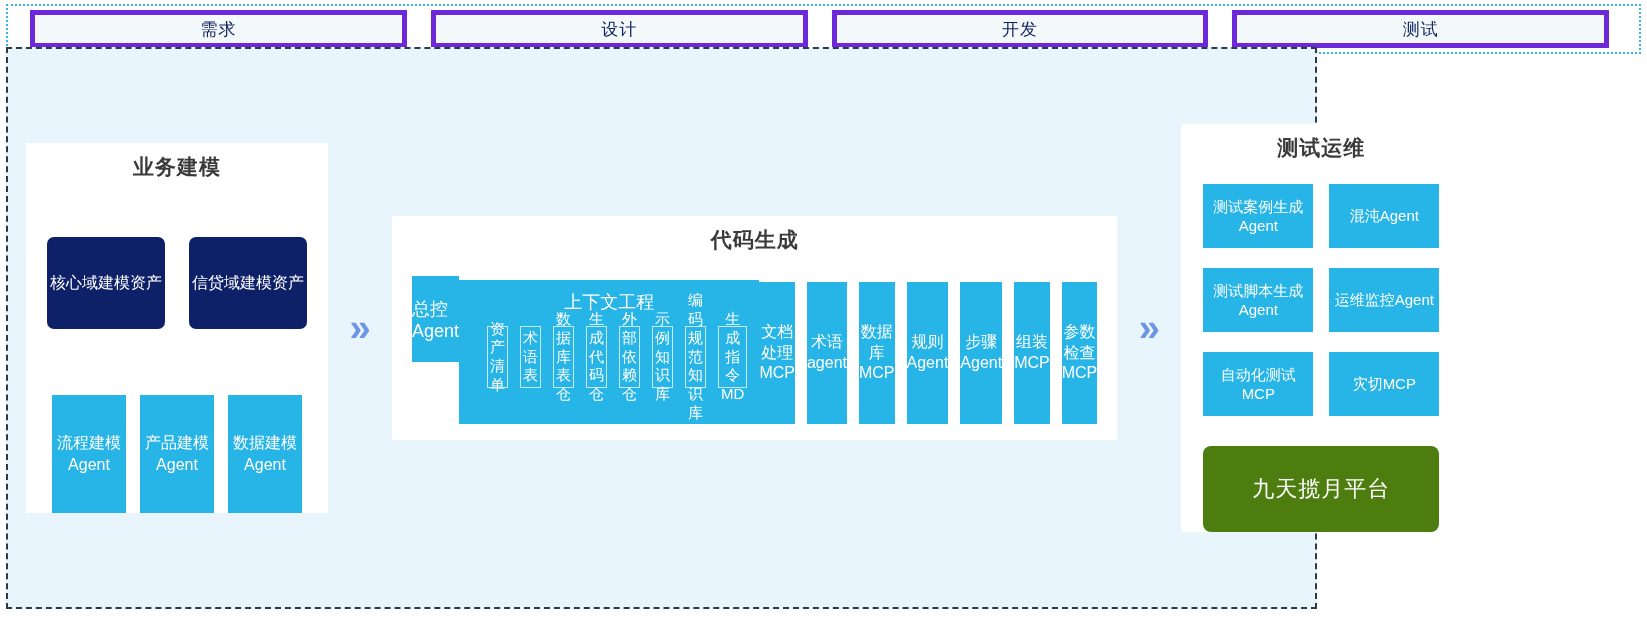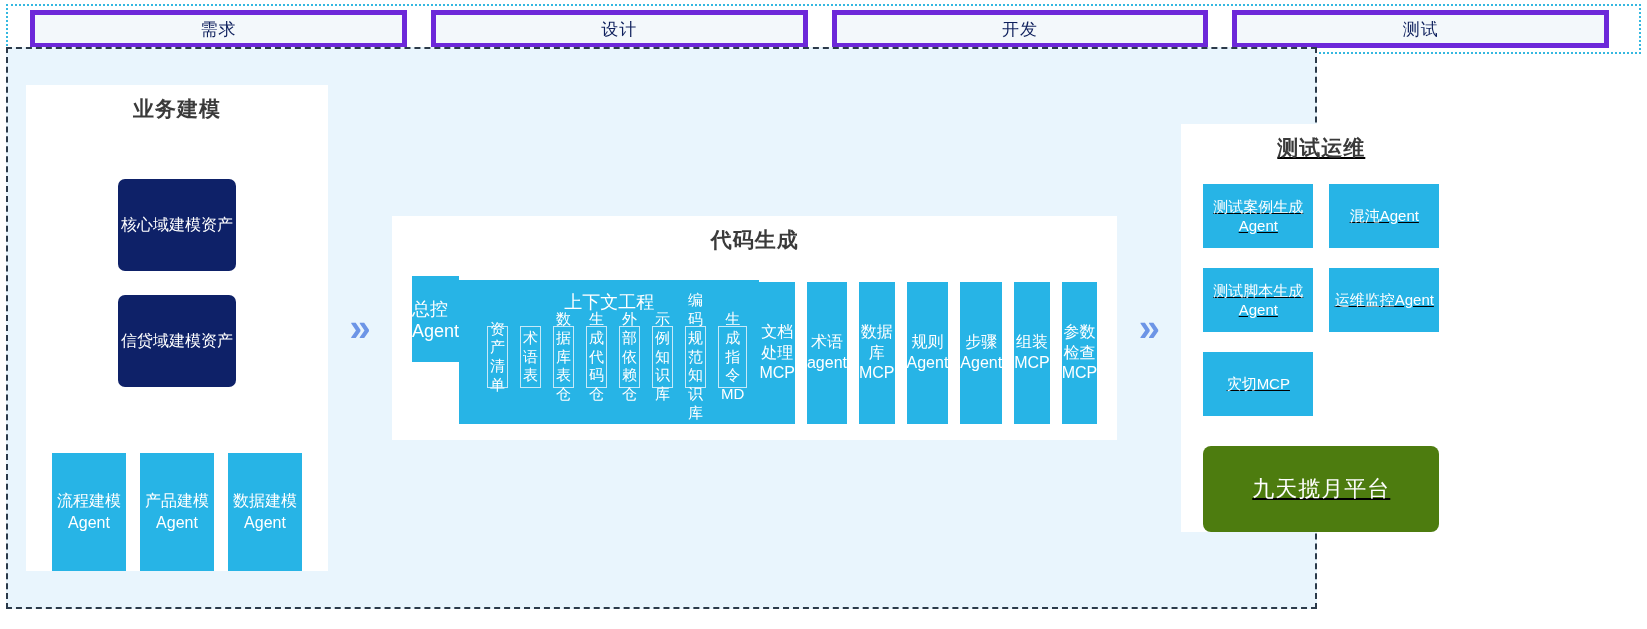--- a/index.html
+++ b/index.html
@@ -59,21 +59,20 @@
     color: #3a3a3a;
     letter-spacing: 1px;
     margin-bottom: 14px;
   }
 
   
   .panel-left { width: 302px; flex: 0 0 302px; }
   .left-assets {
     display: flex; gap: 24px;
     margin-top: 42px;
-    flex-direction: column;
   }
   .asset-box {
     width: 118px; height: 92px;
     background: #0e2168;
     border-radius: 7px;
     color: #ffffff;
     font-size: 16px;
     line-height: 1.35;
     display: flex; align-items: center; justify-content: center;
     text-align: center;
@@ -151,21 +150,21 @@
     height: 142px;
     background: #27b4e6;
     color: #ffffff;
     font-size: 16px;
     line-height: 1.3;
     display: flex; align-items: center; justify-content: center;
     text-align: center;
   }
 
   
-  .panel-right { width: 280px; flex: 0 0 280px; text-decoration: underline; }
+  .panel-right { width: 280px; flex: 0 0 280px; }
   .right-grid {
     display: grid;
     grid-template-columns: 110px 110px;
     gap: 20px 16px;
     margin-top: 8px;
   }
   .right-box {
     height: 64px;
     background: #27b4e6;
     color: #ffffff;
@@ -317,20 +316,23 @@
         <div class="right-box">
             <span>混沌Agent</span>
           </div>
         <div class="right-box">
             <span>测试脚本生成Agent</span>
           </div>
         <div class="right-box">
             <span>运维监控Agent</span>
           </div>
         <div class="right-box">
+            <span>自动化测试MCP</span>
+          </div>
+        <div class="right-box">
             <span>灾切MCP</span>
           </div>
       </div>
 
       <div class="platform-box">
           <span>九天揽月平台</span>
         </div>
     </div>
 
   </div>

